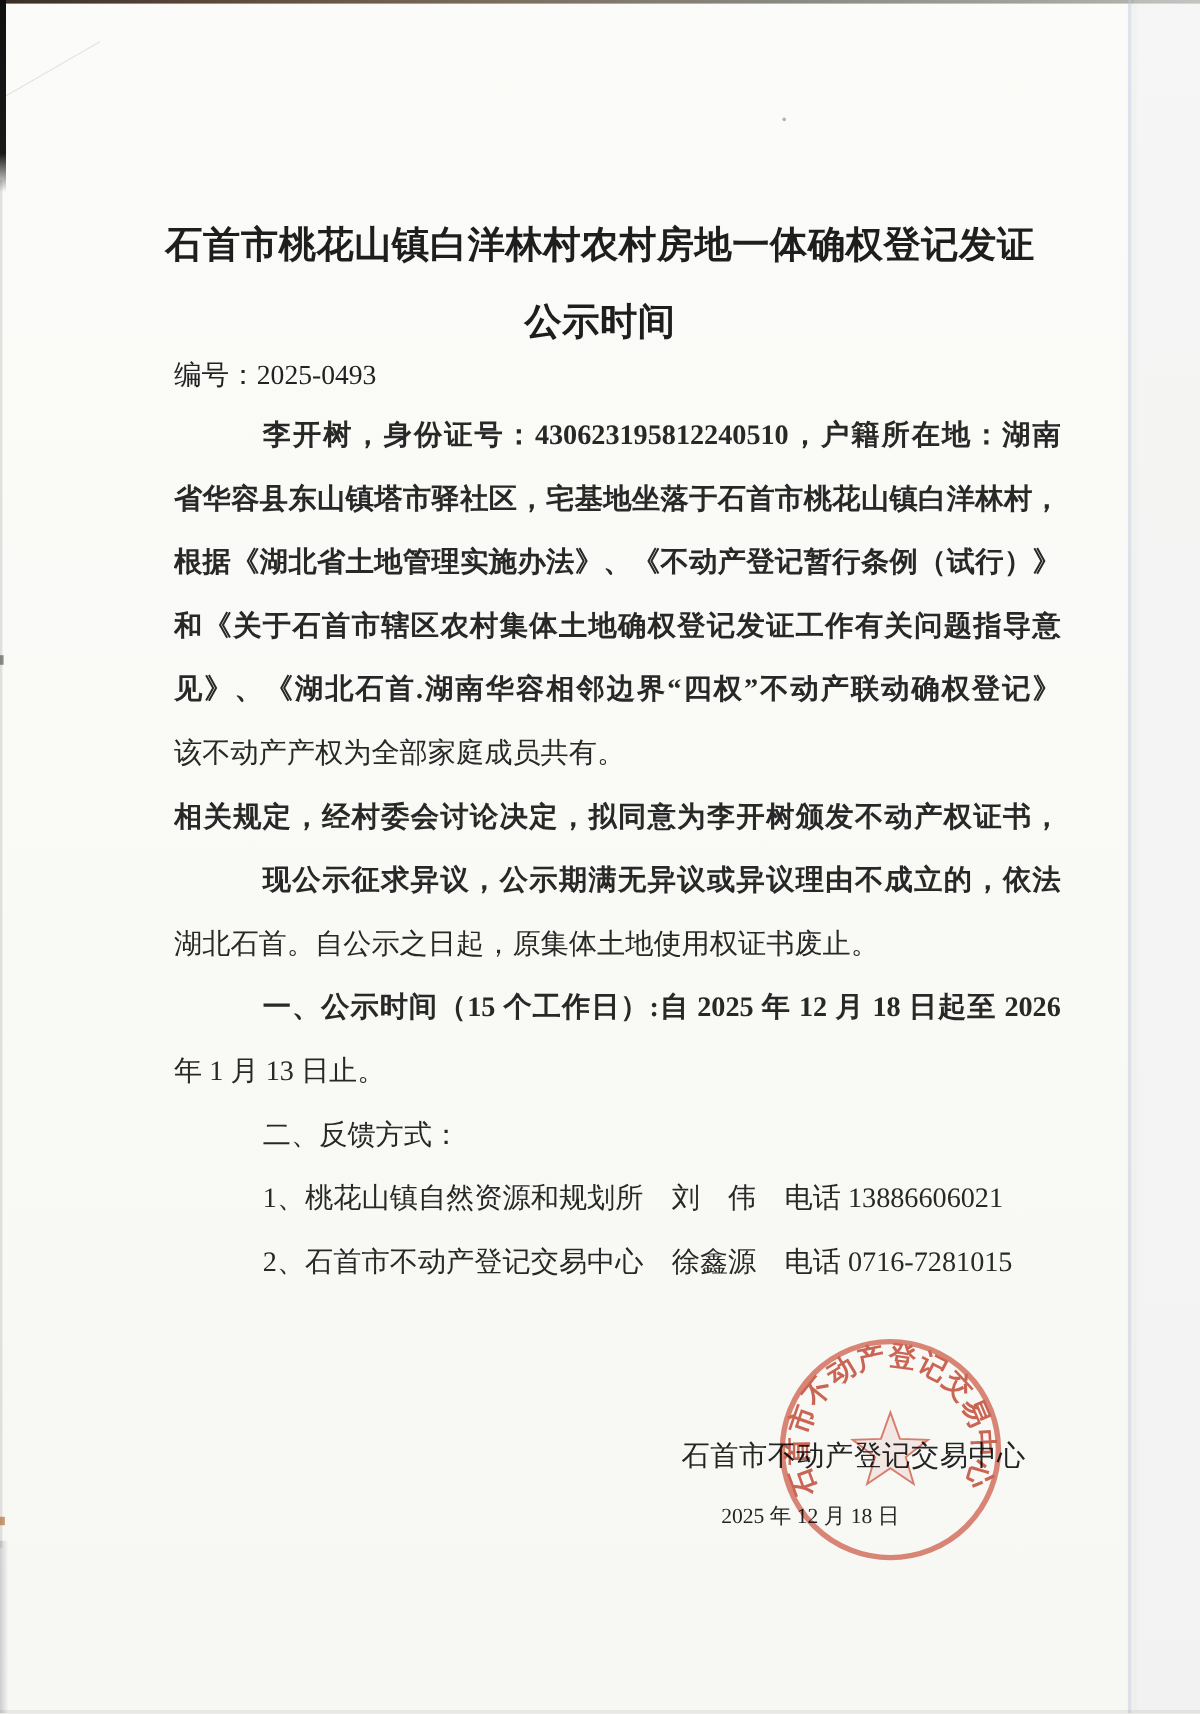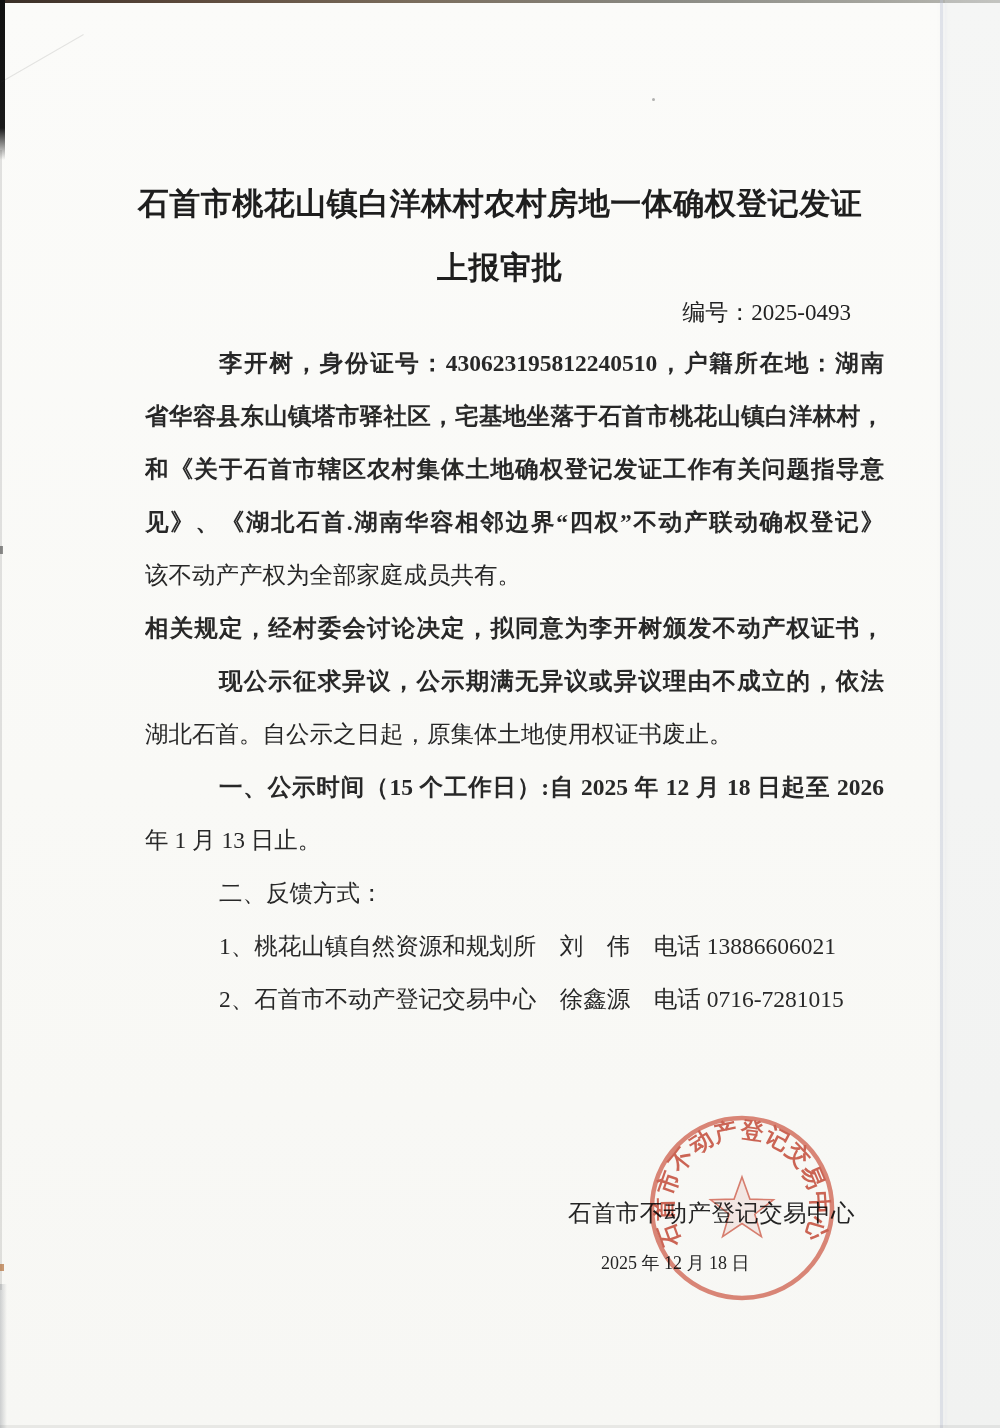--- a/index.html
+++ b/index.html
@@ -63,21 +63,21 @@
   .title {
     position: absolute; left: 130px; width: 740px;
     text-align: center; font-weight: 700; font-size: 31px;
     letter-spacing: 0.5px; color: #1e1e1e; white-space: nowrap;
   }
   .title-1 { top: 183px; }
   .title-2 { top: 247px; }
 
   .doc-number {
     position: absolute; top: 297px; left: 145px; width: 706px;
-    text-align: right; font-size: 23px; color: #222;
+    text-align: left; font-size: 23px; color: #222;
   }
 
   .body-block {
     position: absolute; top: 337px; left: 145px; width: 739px;
     font-size: 23.5px; line-height: 53px; color: #282828;
   }
   .bl { height: 53px; white-space: nowrap; }
   .bl.fill { text-align: justify; text-align-last: justify; white-space: normal; overflow: hidden; font-weight: bold; }
   .bl.ind { padding-left: 74px; }
   .bl.ind.fill { width: 665px; }
@@ -112,27 +112,28 @@
   <div class="edge-left-bottom"></div>
   <div class="fold-line"></div>
   <div class="crease-right"></div>
   <div class="right-tint"></div>
   <div class="edge-bottom"></div>
   <div class="speck-1"></div>
   <div class="speck-2"></div>
   <div class="speck-3"></div>
 
   <div class="title title-1">石首市桃花山镇白洋林村农村房地一体确权登记发证</div>
-  <div class="title title-2">上报审批</div>
+  <div class="title title-2">公示时间</div>
 
   <div class="doc-number">编号：2025-0493</div>
 
   <div class="body-block">
     <div class="bl ind fill">李开树，身份证号：430623195812240510，户籍所在地：湖南</div>
     <div class="bl fill">省华容县东山镇塔市驿社区，宅基地坐落于石首市桃花山镇白洋林村，</div>
+    <div class="bl fill">根据《湖北省土地管理实施办法》、《不动产登记暂行条例（试行）》</div>
     <div class="bl fill">和《关于石首市辖区农村集体土地确权登记发证工作有关问题指导意</div>
     <div class="bl fill">见》、《湖北石首.湖南华容相邻边界“四权”不动产联动确权登记》</div>
     <div class="bl">该不动产产权为全部家庭成员共有。</div>
     <div class="bl fill">相关规定，经村委会讨论决定，拟同意为李开树颁发不动产权证书，</div>
     <div class="bl ind fill">现公示征求异议，公示期满无异议或异议理由不成立的，依法</div>
     <div class="bl">湖北石首。自公示之日起，原集体土地使用权证书废止。</div>
     <div class="bl ind fill">一、公示时间（15 个工作日）:自 2025 年 12 月 18 日起至 2026</div>
     <div class="bl">年 1 月 13 日止。</div>
     <div class="bl ind">二、反馈方式：</div>
     <div class="bl ind">1、桃花山镇自然资源和规划所　刘　伟　电话 13886606021</div>

